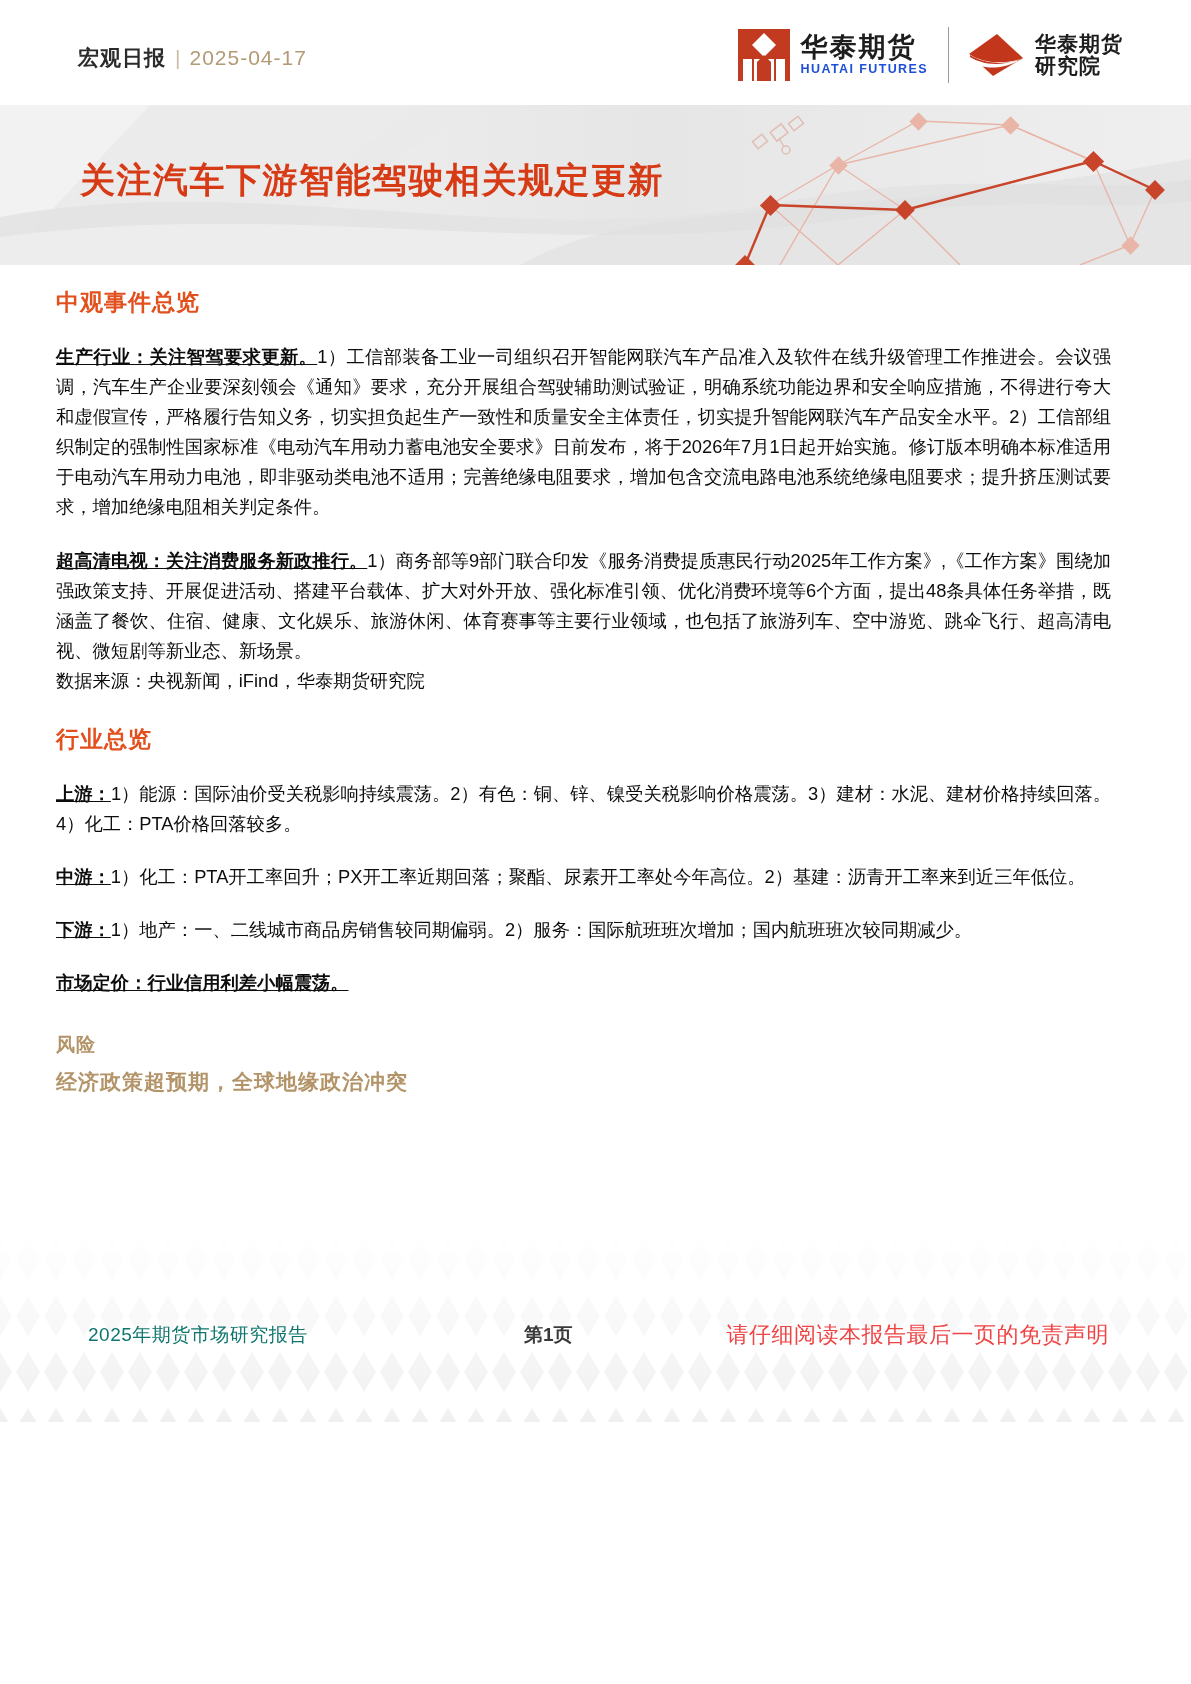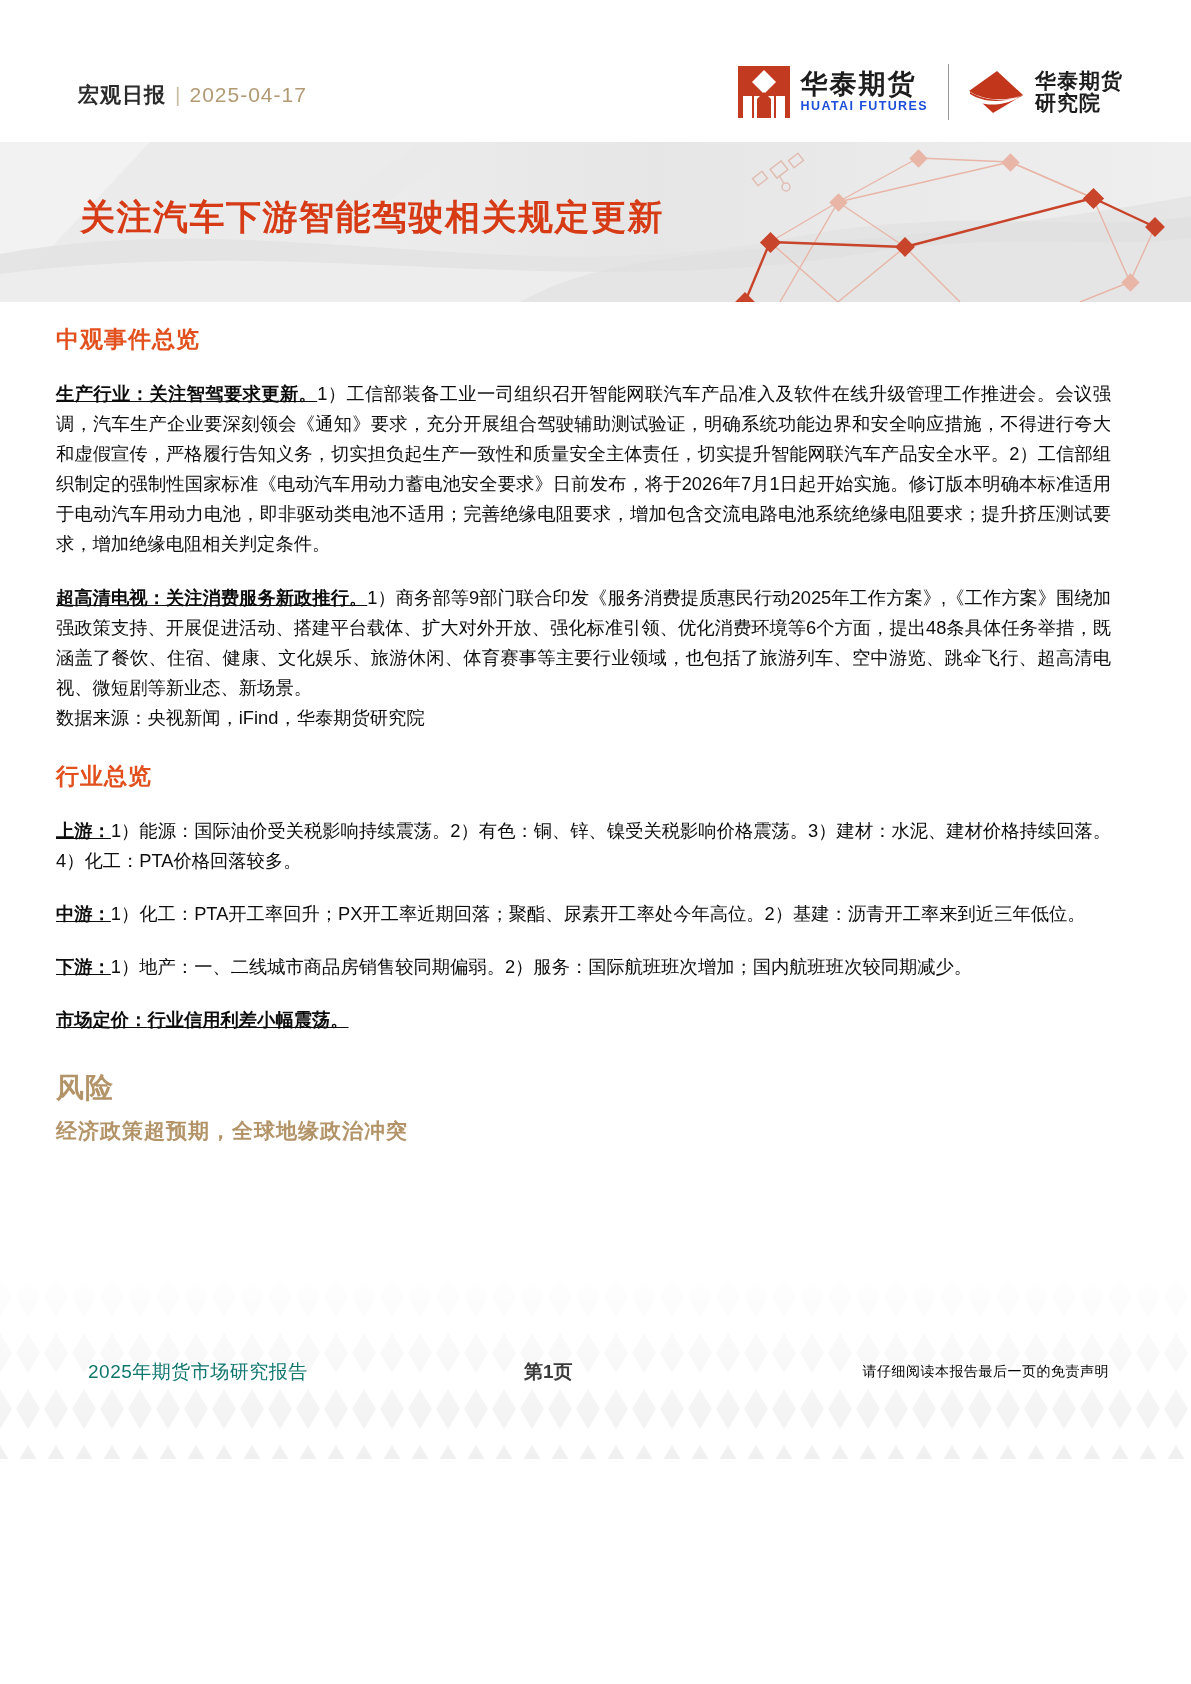--- a/index.html
+++ b/index.html
@@ -15,21 +15,20 @@
     color: #111111;
     overflow: hidden;
   }
 
   
   .page {
     position: relative;
     width: 1191px;
     height: 1422px;
     background: #ffffff;
-    margin-top: 37px;
   }
 
   .header-bar {
     position: absolute;
     left: 0; top: 0;
     width: 1191px;
     height: 105px;
     background: #ffffff;
     z-index: 6;
   }
@@ -196,21 +195,21 @@
   .b { font-weight: bold; text-decoration: underline; }
 
   .source-line {
     font-size: 18.3px;
     line-height: 1.64;
     color: #0d0d0d;
     margin: 0;
   }
 
   .risk-head {
-    font-size: 28px;
+    font-size: 19px;
     font-weight: bold;
     color: #b39468;
     margin: 34px 0 0 0;
     letter-spacing: 1px;
   }
   .risk-body {
     font-size: 21px;
     font-weight: bold;
     color: #b39468;
     margin: 10px 0 0 0;
@@ -254,22 +253,22 @@
     position: absolute;
     left: 524px;
     font-size: 19px;
     color: #3a3a3a;
     font-weight: bold;
     white-space: nowrap;
   }
   .footer-right {
     position: absolute;
     right: 82px;
-    font-size: 14px;
-    color: #000000;
+    font-size: 22px;
+    color: #ef4444;
     letter-spacing: 0.5px;
     white-space: nowrap;
   }
 </style>
 </head>
 <body>
 
 <div class="page">
 
   <div class="header-bar">

